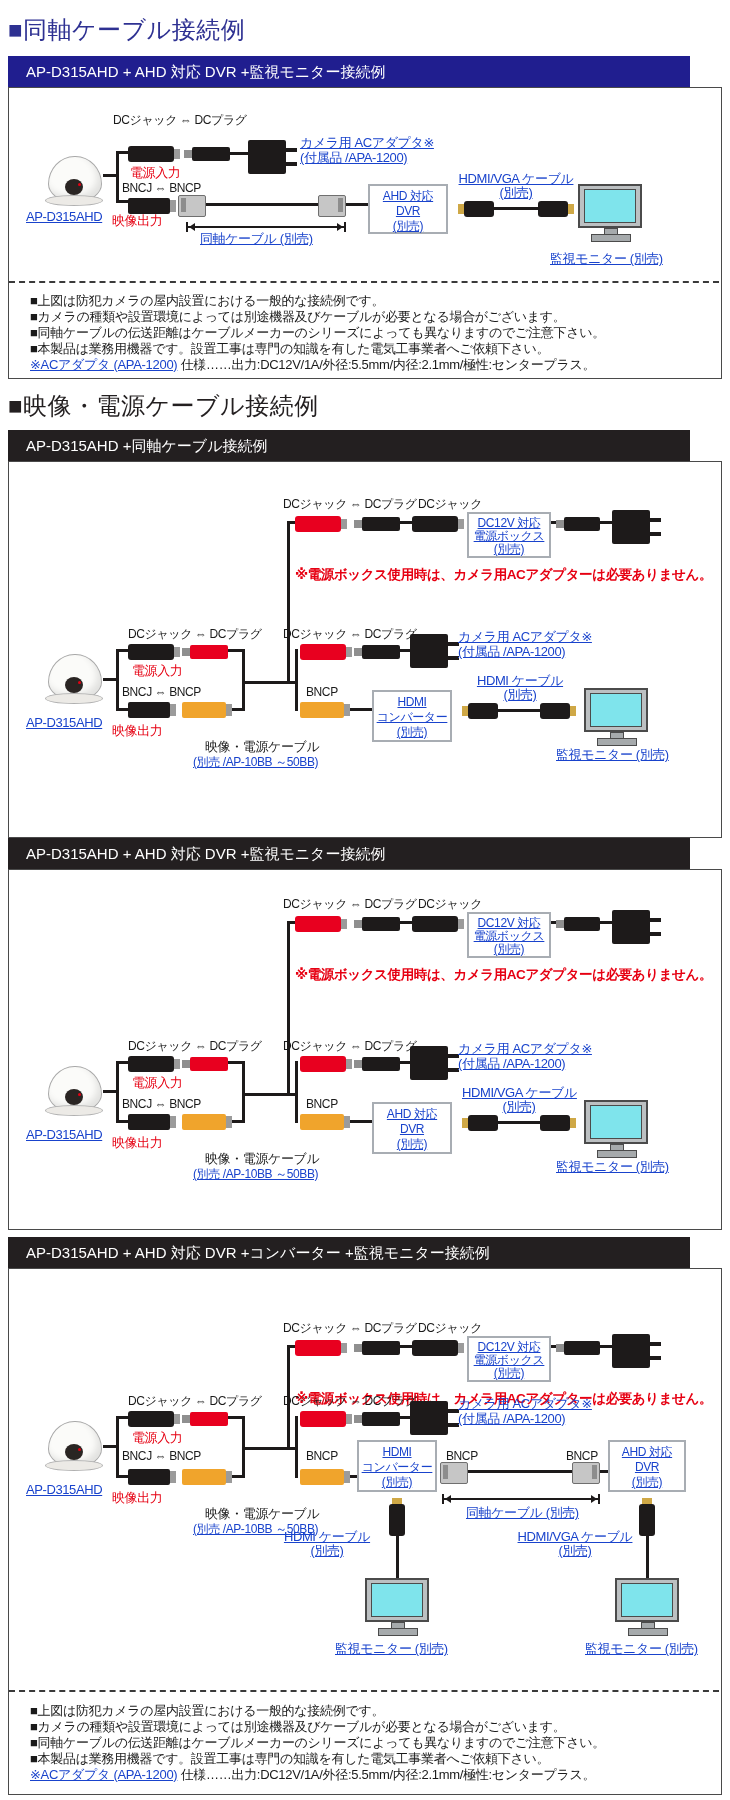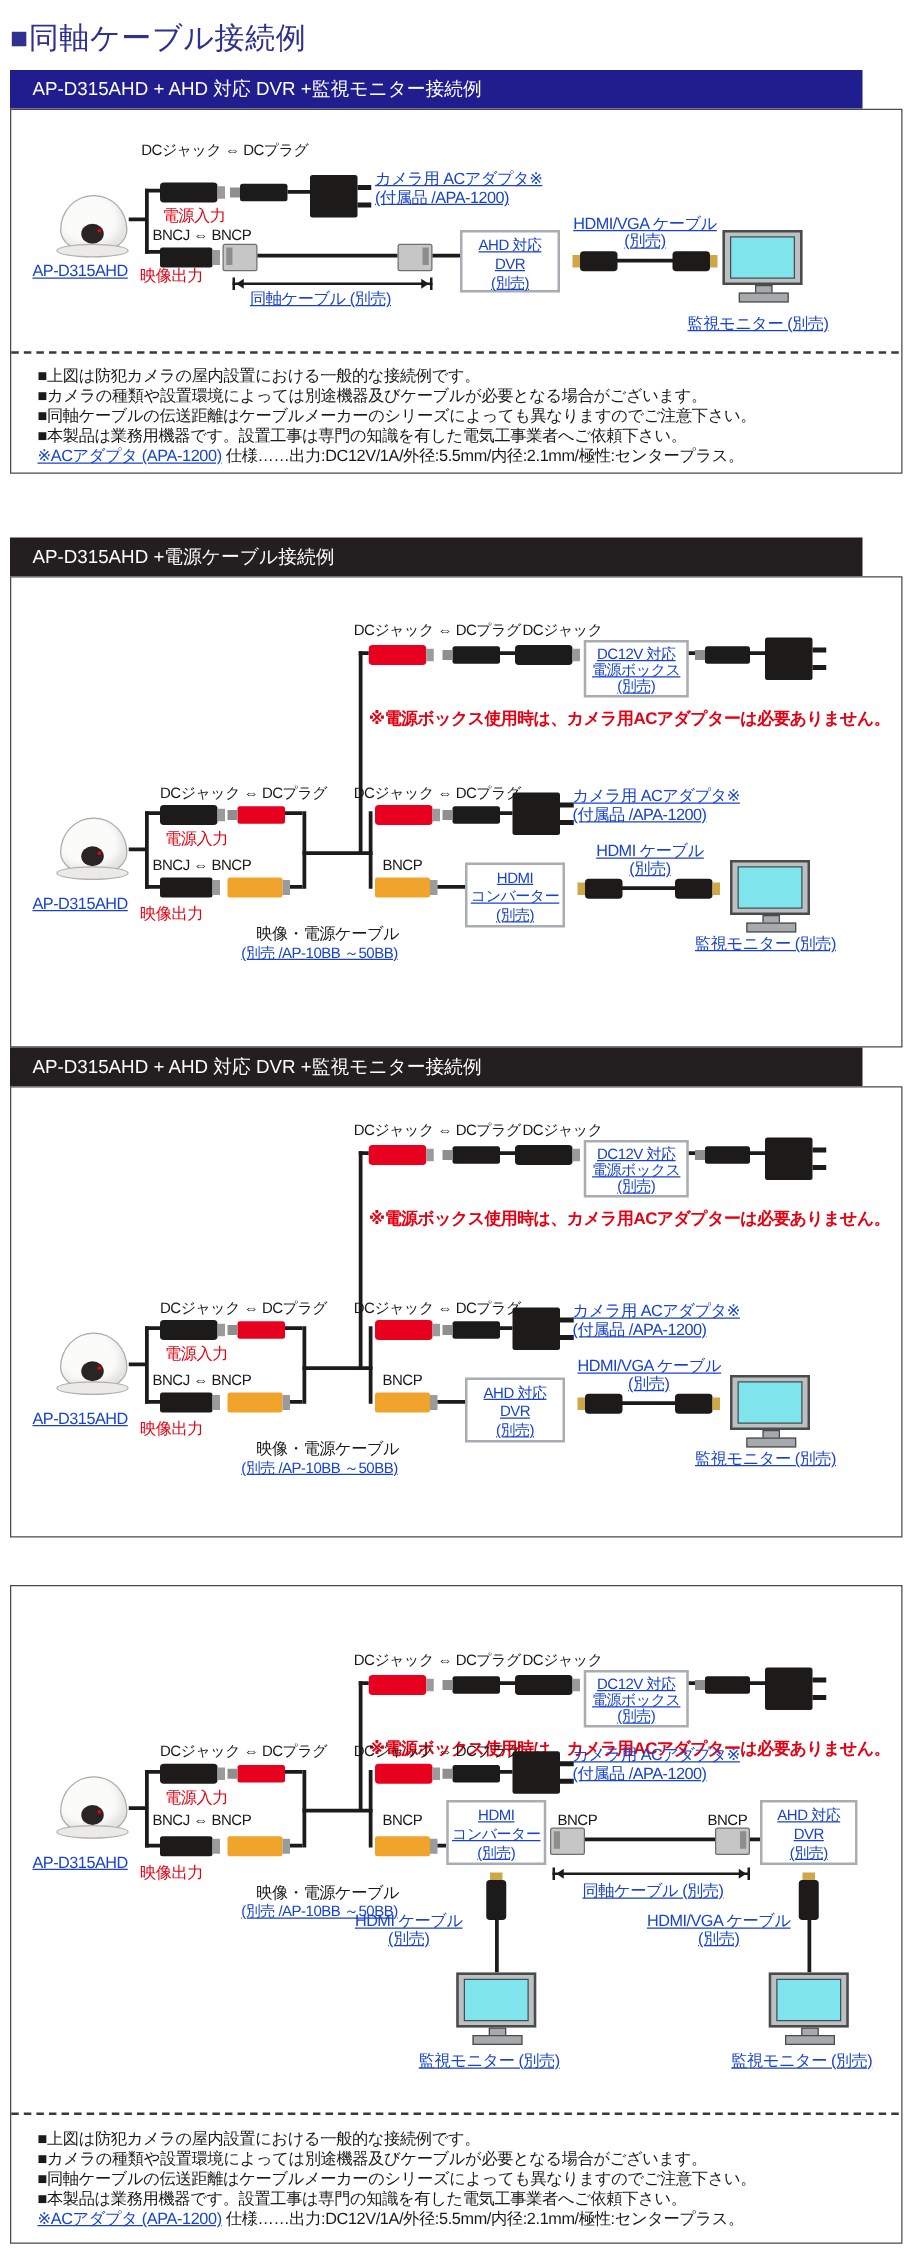--- a/index.html
+++ b/index.html
@@ -135,21 +135,22 @@
     </div>
   <div class="lbl l13 lnk" style="left:550px;top:252px;">監視モニター (別売)</div>
 
   <div class="dash" style="left:9px;top:281px;width:710px;"></div>
   <div class="note" style="left:30px;top:292px;">■上図は防犯カメラの屋内設置における一般的な接続例です。</div>
   <div class="note" style="left:30px;top:308px;">■カメラの種類や設置環境によっては別途機器及びケーブルが必要となる場合がございます。</div>
   <div class="note" style="left:30px;top:324px;">■同軸ケーブルの伝送距離はケーブルメーカーのシリーズによっても異なりますのでご注意下さい。</div>
   <div class="note" style="left:30px;top:340px;">■本製品は業務用機器です。設置工事は専門の知識を有した電気工事業者へご依頼下さい。</div>
   <div class="note" style="left:30px;top:356px;"><span class="lnk">※ACアダプタ (APA-1200)</span><span> 仕様……出力:DC12V/1A/外径:5.5mm/内径:2.1mm/極性:センタープラス。</span></div>
 
-  <div class="bar black" style="top:430px;">AP-D315AHD +電源ケーブル接続例</div>
+  <div class="h1 blk" style="left:8px;top:390px;">■映像・電源ケーブル接続例</div>
+  <div class="bar black" style="top:430px;">AP-D315AHD +同軸ケーブル接続例</div>
 
   <div class="sbox" style="top:461px;height:377px;"></div>
 
   <div class="lbl" style="left:283px;top:498px;">DCジャック ⇔ DCプラグ</div>
   <div class="lbl" style="left:418px;top:498px;">DCジャック</div>
   <div class="ln" style="left:287px;top:521px;width:8px;height:3px;"></div>
   <div class="ln" style="left:287px;top:521px;width:3px;height:163px;"></div>
   <div class="jack redc" style="left:295px;top:516px;width:46px;"></div>
   <div class="plug" style="left:362px;top:517px;width:38px;"></div>
   <div class="ln" style="left:400px;top:521px;width:12px;height:3px;"></div>
@@ -292,20 +293,21 @@
       <span class="p pr"></span>
     </div>
   <div class="mon" style="left:584px;top:1100px;">
       <div class="fr"></div>
       <div class="scr"></div>
       <div class="nk"></div>
       <div class="bs"></div>
     </div>
   <div class="lbl l13 lnk" style="left:556px;top:1160px;">監視モニター (別売)</div>
 
+  <div class="bar black" style="top:1237px;">AP-D315AHD + AHD 対応 DVR +コンバーター +監視モニター接続例</div>
   <div class="sbox" style="top:1268px;height:527px;"></div>
 
   <div class="lbl" style="left:283px;top:1322px;">DCジャック ⇔ DCプラグ</div>
   <div class="lbl" style="left:418px;top:1322px;">DCジャック</div>
   <div class="ln" style="left:287px;top:1345px;width:8px;height:3px;"></div>
   <div class="ln" style="left:287px;top:1345px;width:3px;height:104px;"></div>
   <div class="jack redc" style="left:295px;top:1340px;width:46px;"></div>
   <div class="plug" style="left:362px;top:1341px;width:38px;"></div>
   <div class="ln" style="left:400px;top:1345px;width:12px;height:3px;"></div>
   <div class="jack" style="left:412px;top:1340px;width:46px;"></div>

